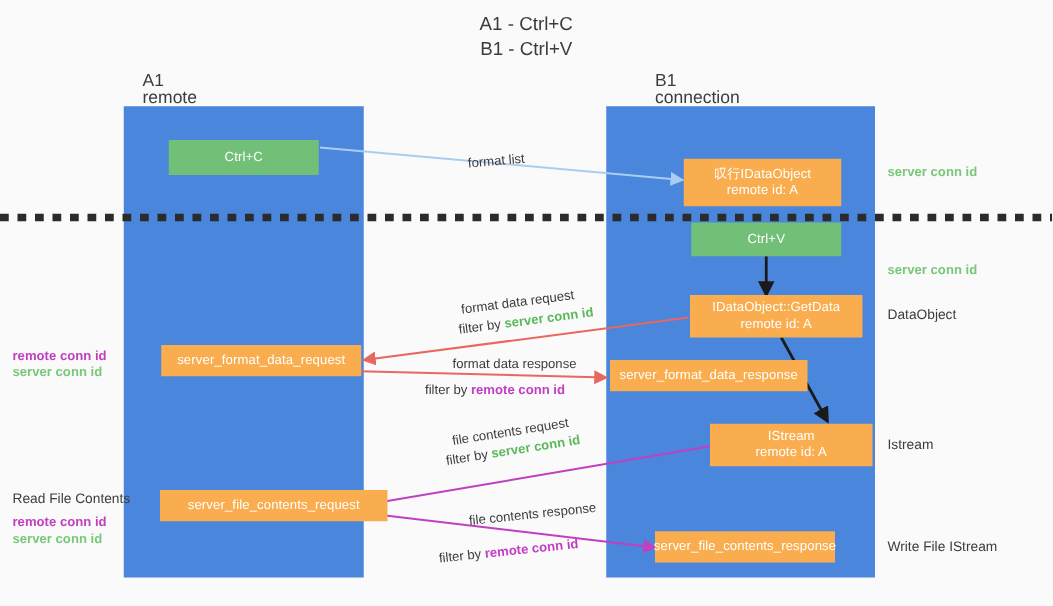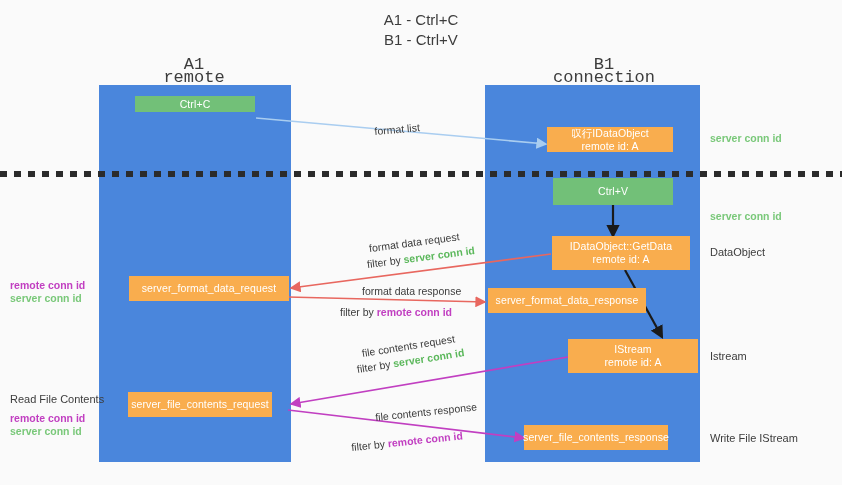--- a/index.html
+++ b/index.html
@@ -31,26 +31,24 @@
     color: #3c3c3c;
     line-height: 20px;
     white-space: pre-line;
   }
   .lane {
     position: absolute;
     background: #4a86dc;
   }
   .lane-head {
     position: absolute;
-    text-align: center;
-    font-size: 17px;
+    font-size: 14px;
     color: #3c3c3c;
     line-height: 13px;
     white-space: pre-line;
-    font-family: Liberation Mono, monospace;
   }
   .node {
     position: absolute;
     box-sizing: border-box;
     display: flex;
     flex-direction: column;
     align-items: center;
     justify-content: center;
     text-align: center;
     font-size: 10.5px;
@@ -134,38 +132,38 @@
 
     <line x1="551" y1="254" x2="291" y2="288" stroke="#e8675f" stroke-width="1.6" marker-end="url(#ah-red)"></line>
 
     <line x1="288" y1="297" x2="485" y2="302" stroke="#e8675f" stroke-width="1.6" marker-end="url(#ah-red)"></line>
 
     <line x1="568" y1="357" x2="291" y2="404" stroke="#c13fc1" stroke-width="1.6" marker-end="url(#ah-mag)"></line>
 
     <line x1="288" y1="410" x2="524" y2="438" stroke="#c13fc1" stroke-width="1.6" marker-end="url(#ah-mag)"></line>
   </svg>
 
-  <div class="node green" style="left:135px; top:96px; width:120px; height:16px;">Ctrl+C</div>
-
-  <div class="node orange" style="left:547px; top:127px; width:126px; height:25px;">叹行IDataObject
+  <div class="node green" style="left:135px; top:112px; width:120px; height:28px;">Ctrl+C</div>
+
+  <div class="node orange" style="left:547px; top:127px; width:126px; height:38px;">叹行IDataObject
 remote id: A</div>
 
   <div class="node green" style="left:553px; top:178px; width:120px; height:27px;">Ctrl+V</div>
 
   <div class="node orange" style="left:552px; top:236px; width:138px; height:34px;">IDataObject::GetData
 remote id: A</div>
 
   <div class="node orange" style="left:568px; top:339px; width:130px; height:34px;">IStream
 remote id: A</div>
 
   <div class="node orange" style="left:129px; top:276px; width:160px; height:25px;">server_format_data_request</div>
 
   <div class="node orange" style="left:488px; top:288px; width:158px; height:25px;">server_format_data_response</div>
 
-  <div class="node orange" style="left:128px; top:392px; width:144px; height:25px;">server_file_contents_request</div>
+  <div class="node orange" style="left:128px; top:392px; width:182px; height:25px;">server_file_contents_request</div>
 
   <div class="node orange" style="left:524px; top:425px; width:144px; height:25px;">server_file_contents_response</div>
 
   <div class="edge-label rot" style="left:375px; top:124px; transform:rotate(-5deg);">format list</div>
 
   <div class="edge-label rot" style="left:370px; top:241px; transform:rotate(-7.5deg);">
     <span>format data request</span>
   </div>
   <div class="edge-label rot" style="left:368px; top:257px; transform:rotate(-7.5deg);">
     <span>filter by </span><span class="green-t">server conn id</span>

